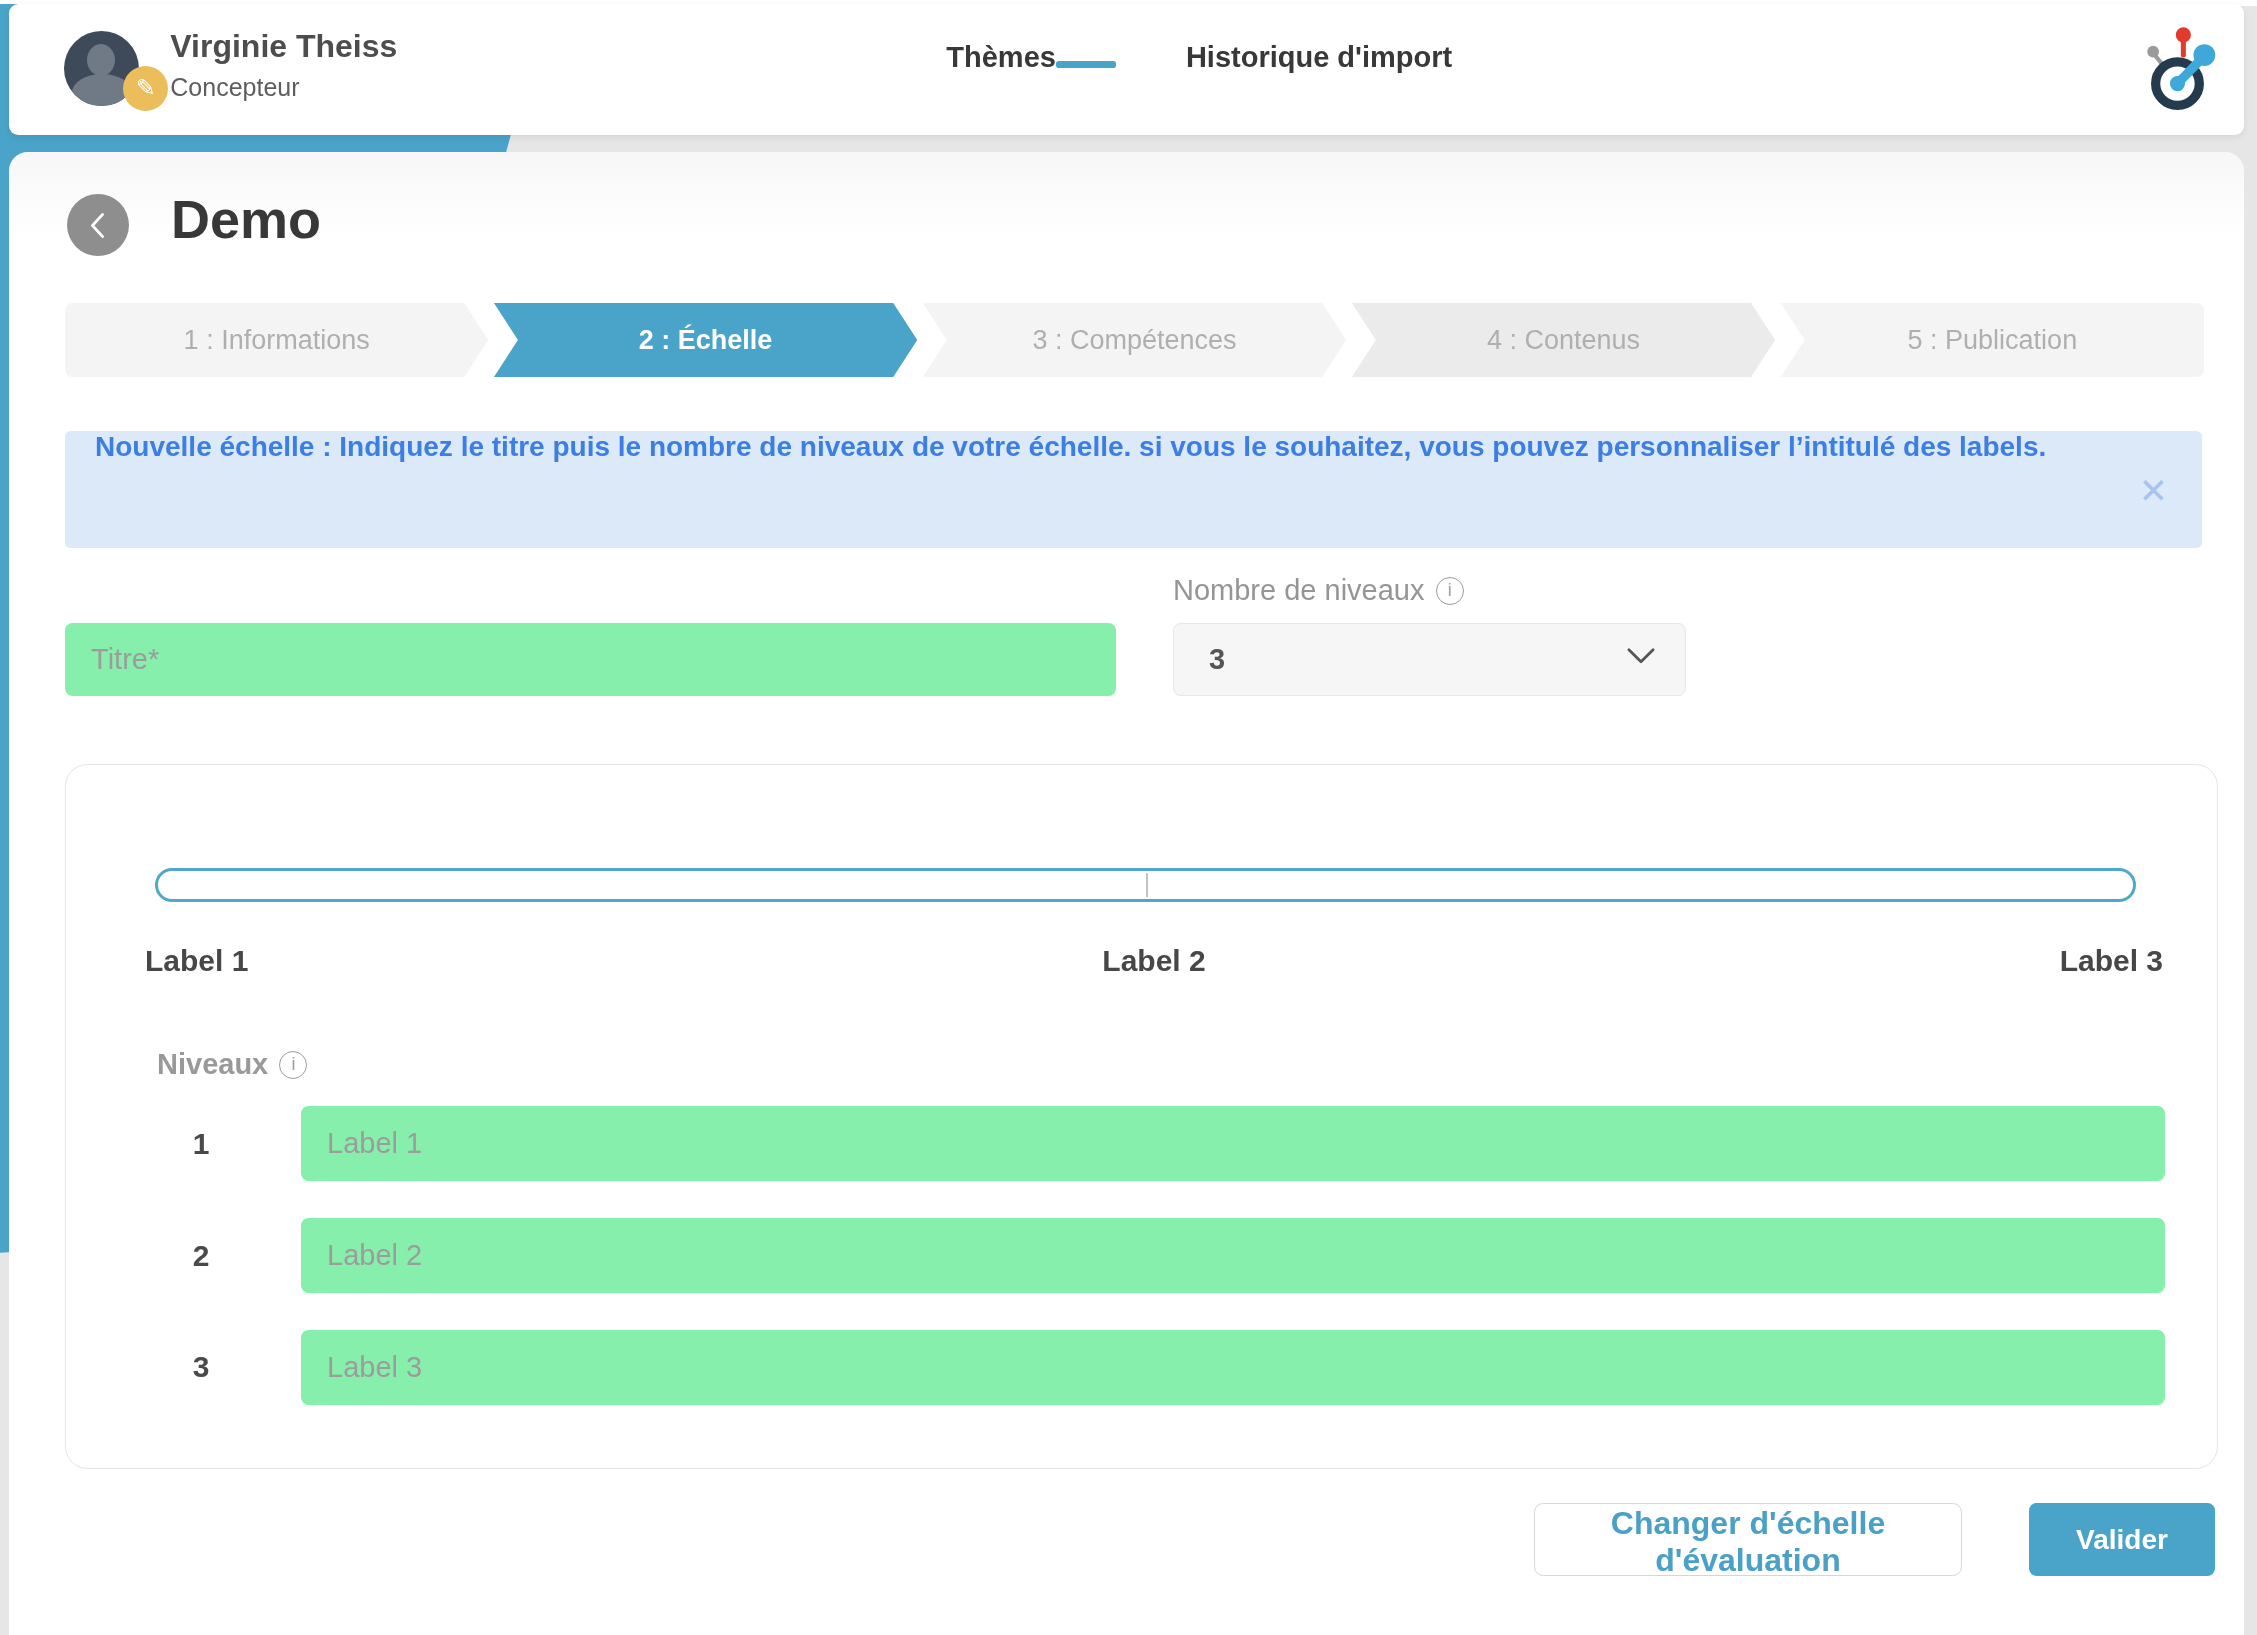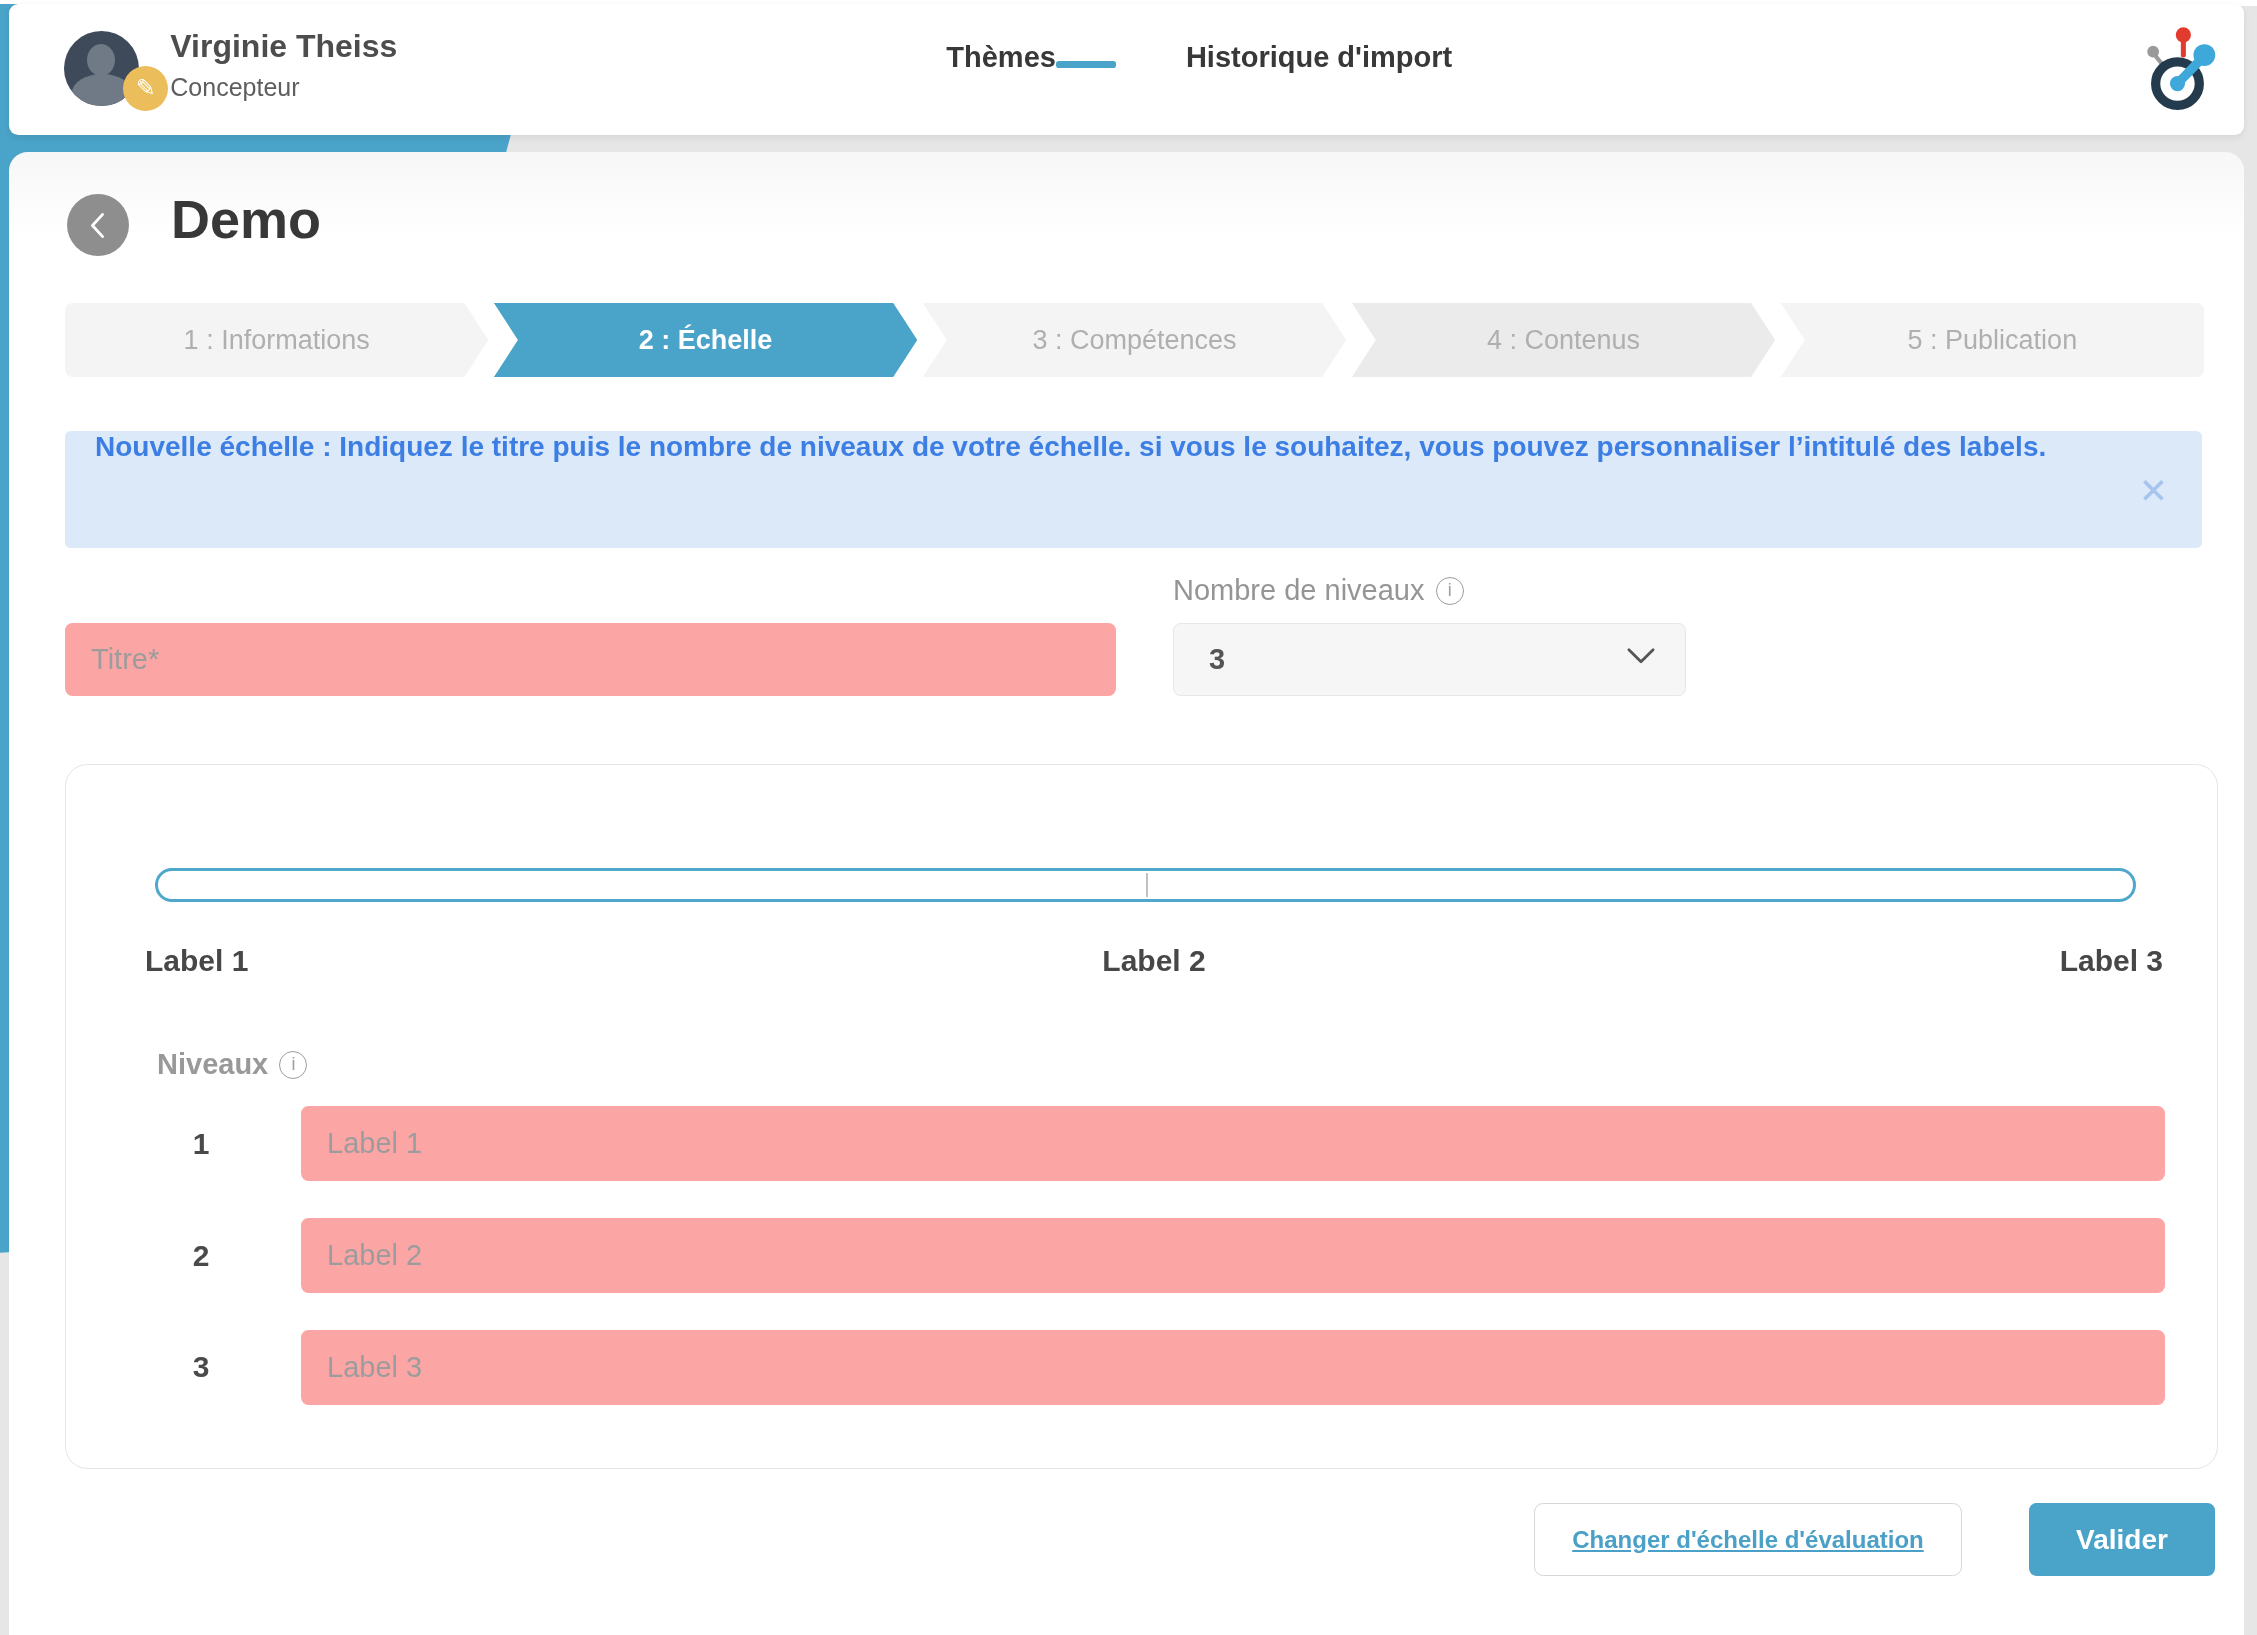--- a/index.html
+++ b/index.html
@@ -45,21 +45,21 @@
   .step.darker{background:#EBEBEB;}
 
   
   .banner{position:absolute;left:65px;top:431px;width:2137px;height:117px;background:#DBE9F9;
     border-radius:5.6px;display:flex;align-items:flex-start;}
   .banner-text{margin-left:30px;font-size:28px;font-weight:700;color:#3C7EE4;white-space:nowrap;}
   .banner-close{position:absolute;right:34px;top:50%;transform:translateY(-50%);font-size:35px;
     color:#A6C4EE;cursor:pointer;line-height:1;}
 
   
-  .field{position:absolute;background:#fca5a5;border-radius:7.5px;border:none;outline:none;
+  .field{position:absolute;background:#86efac;border-radius:7.5px;border:none;outline:none;
     font-family:inherit;font-size:29px;color:#4F4F4F;padding:0 26px;box-sizing:border-box;}
   .field::placeholder{color:#9C9C9C;opacity:1;}
   .titre-input{left:65px;top:623px;width:1051px;height:73px;}
   .select-label{position:absolute;left:1173px;top:574px;display:flex;align-items:center;gap:11.2px;
     font-size:29px;color:#959595;}
   .info-icon{width:26px;height:26px;border:1.9px solid #9C9C9C;border-radius:50%;display:inline-flex;
     align-items:center;justify-content:center;font-size:17.7px;color:#9C9C9C;font-weight:400;}
   .select{position:absolute;left:1173px;top:623px;width:513px;height:73px;background:#F6F6F6;
     border:1.9px solid #E7E7E7;border-radius:7.5px;box-sizing:border-box;display:flex;align-items:center;
     font-size:29px;font-weight:600;color:#555;padding:0 35px;cursor:pointer;}
@@ -73,22 +73,22 @@
   .pill-divider{position:absolute;left:50%;top:1.9px;width:2.8px;height:24px;background:#C2C2C2;}
   .slider-labels{position:absolute;left:79px;top:179px;width:2018px;display:flex;justify-content:space-between;
     font-size:30px;font-weight:700;color:#474747;}
   .niveaux-head{position:absolute;left:91px;top:283px;display:flex;align-items:center;gap:11.2px;
     font-size:29px;font-weight:700;color:#999;}
   .nv-row-num{position:absolute;left:107px;width:56px;text-align:center;font-size:30px;font-weight:700;color:#4A4A4A;}
   .nv-input{position:absolute;left:235px;width:1864px;height:75px;}
 
   
   .btn-outline{position:absolute;left:1534px;top:1503px;width:428px;height:73px;background:#fff;
-    border:1.9px solid #D6D6D6;border-radius:9.3px;font-family:inherit;font-size:24px;font-weight:700;
-    color:#4AA0C6;cursor:pointer;text-decoration:underline;}
+    border:1.9px solid #D6D6D6;border-radius:9.3px;font-family:inherit;font-size:32px;font-weight:700;
+    color:#4AA0C6;cursor:pointer;}
   .btn-primary{position:absolute;left:2029px;top:1503px;width:186px;height:73px;background:#4AA3C8;
     border:none;border-radius:7.5px;font-family:inherit;font-size:28px;font-weight:700;color:#fff;cursor:pointer;}
 
   .main-card{position:absolute;left:9.3px;top:152px;width:2235px;height:1483px;
     background:linear-gradient(180deg,#F7F7F7 0,#FFFFFF 84px);border-radius:18.6px 18.6px 0 0;}
 </style>
 </head>
 <body>
 
 <div id="app">

